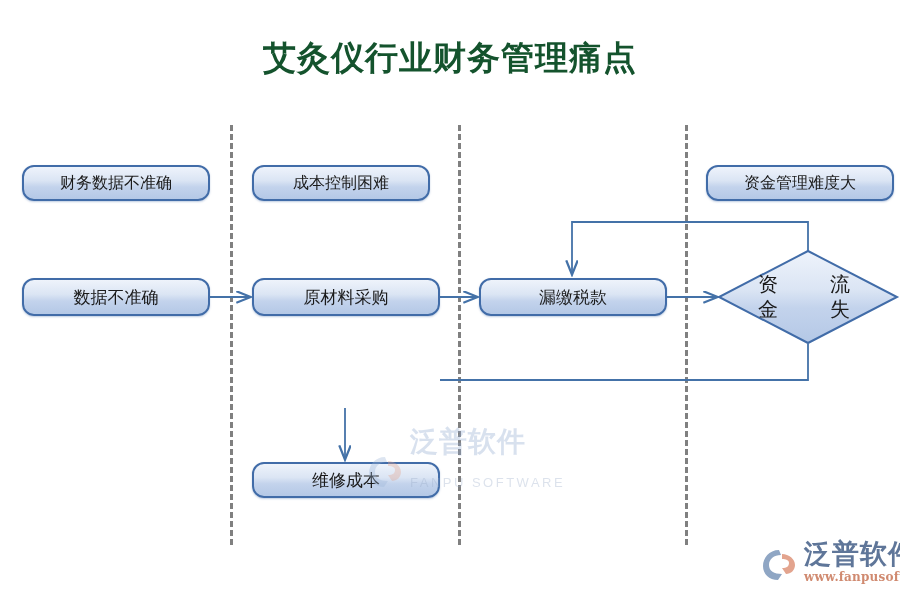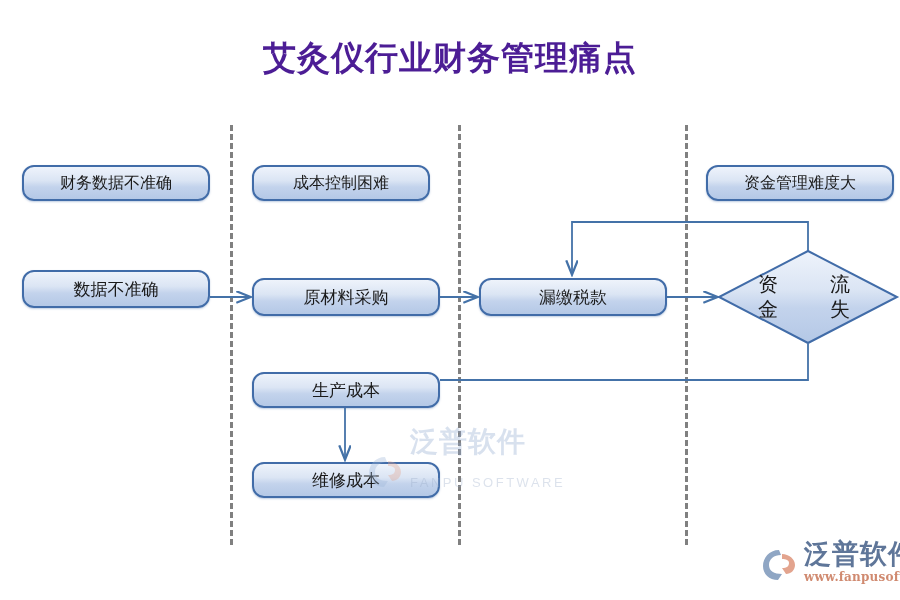--- a/index.html
+++ b/index.html
@@ -21,21 +21,21 @@
   
   #chart-title {
     position: absolute;
     left: 0;
     top: 36px;
     width: 900px;
     text-align: center;
     font-family: "DejaVu Serif", "Liberation Serif", serif;
     font-size: 33px;
     font-weight: bold;
-    color: #4c1d95;
+    color: #14532d;
     letter-spacing: 1px;
     white-space: nowrap;
   }
 
   
   .lane-divider {
     position: absolute;
     width: 0;
     border-left: 3px dashed #808080;
   }
@@ -200,31 +200,28 @@
   <div class="node header-node" style="left:22px; top:165px; width:188px; height:36px;">
     <span>财务数据不准确</span>
   </div>
   <div class="node header-node" style="left:252px; top:165px; width:178px; height:36px;">
     <span>成本控制困难</span>
   </div>
   <div class="node header-node" style="left:706px; top:165px; width:188px; height:36px;">
     <span>资金管理难度大</span>
   </div>
 
-  <div class="node" style="left:22px; top:270px; width:188px; height:38px;">
+  <div class="node" style="left:22px; top:278px; width:188px; height:38px;">
     <span>数据不准确</span>
   </div>
   <div class="node" style="left:479px; top:278px; width:188px; height:38px;">
     <span>漏缴税款</span>
   </div>
   <div class="node" style="left:252px; top:278px; width:188px; height:38px;">
     <span>原材料采购</span>
-  </div>
-  <div class="node" style="left:252px; top:372px; width:188px; height:36px;">
-    <span>生产成本</span>
   </div>
   <div class="node" style="left:252px; top:462px; width:188px; height:36px;">
     <span>维修成本</span>
   </div>
 
   <div class="diamond-wrap" style="left:758px; top:262px; width:100px; height:70px;">
     <div class="diamond-label">
       <span>资金</span>
       <span>流失</span>
     </div>

